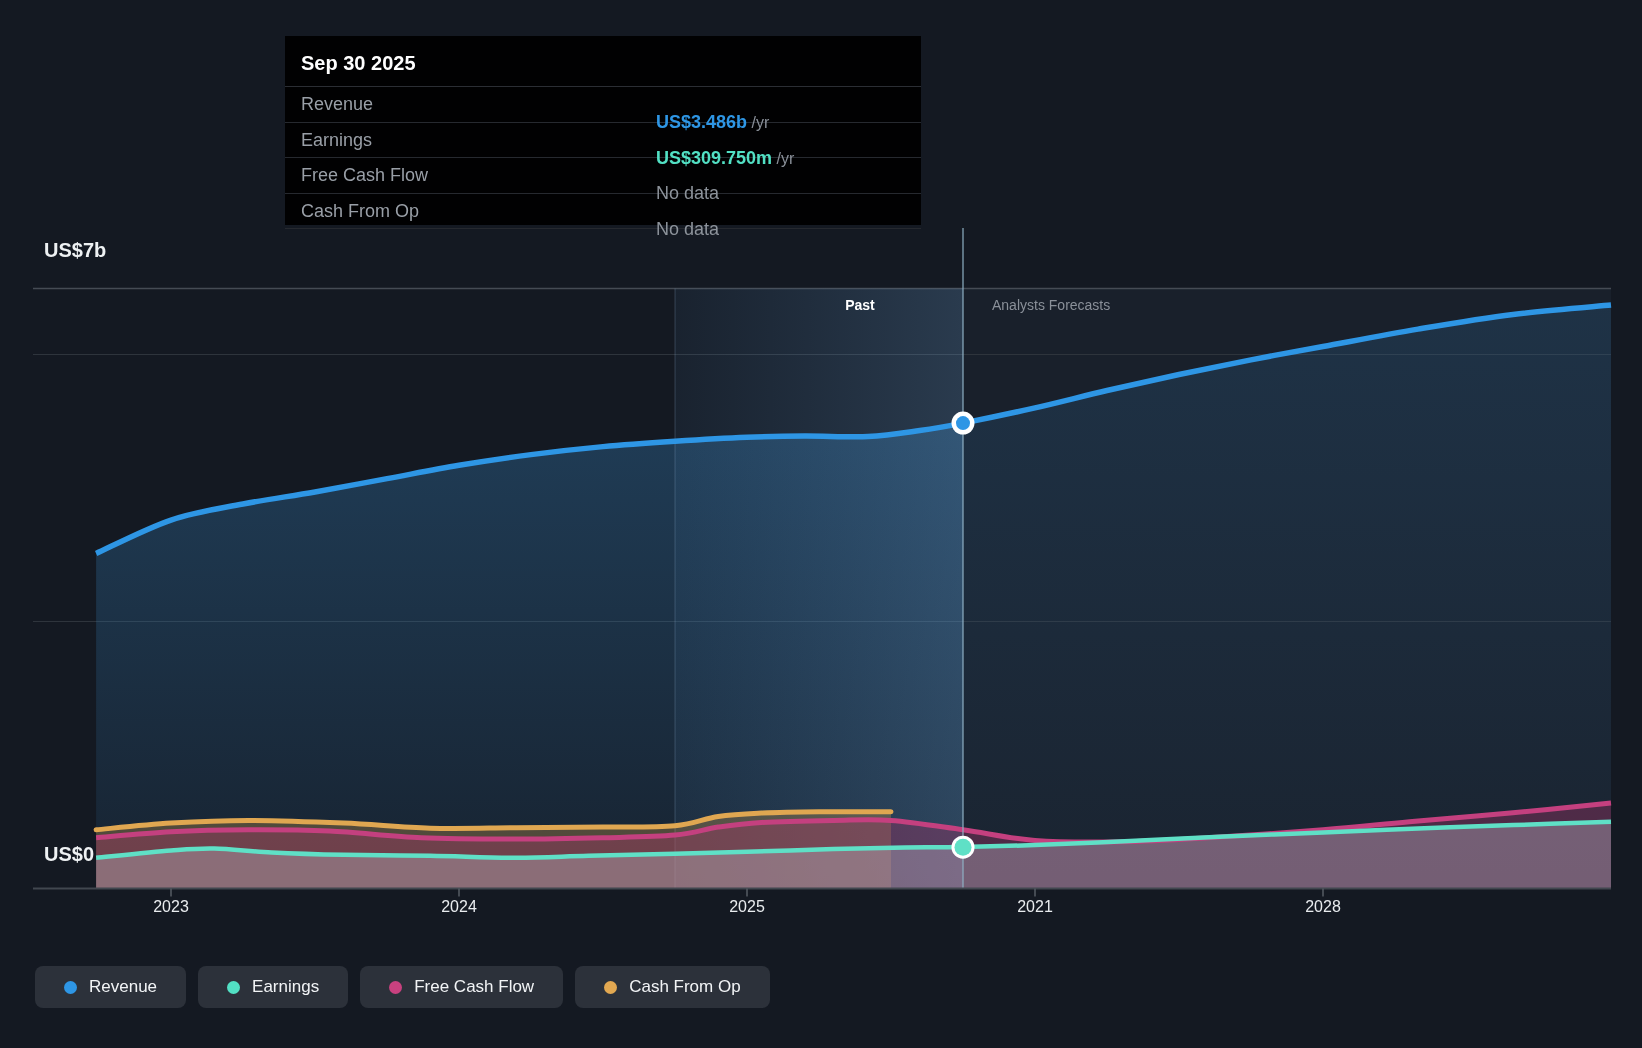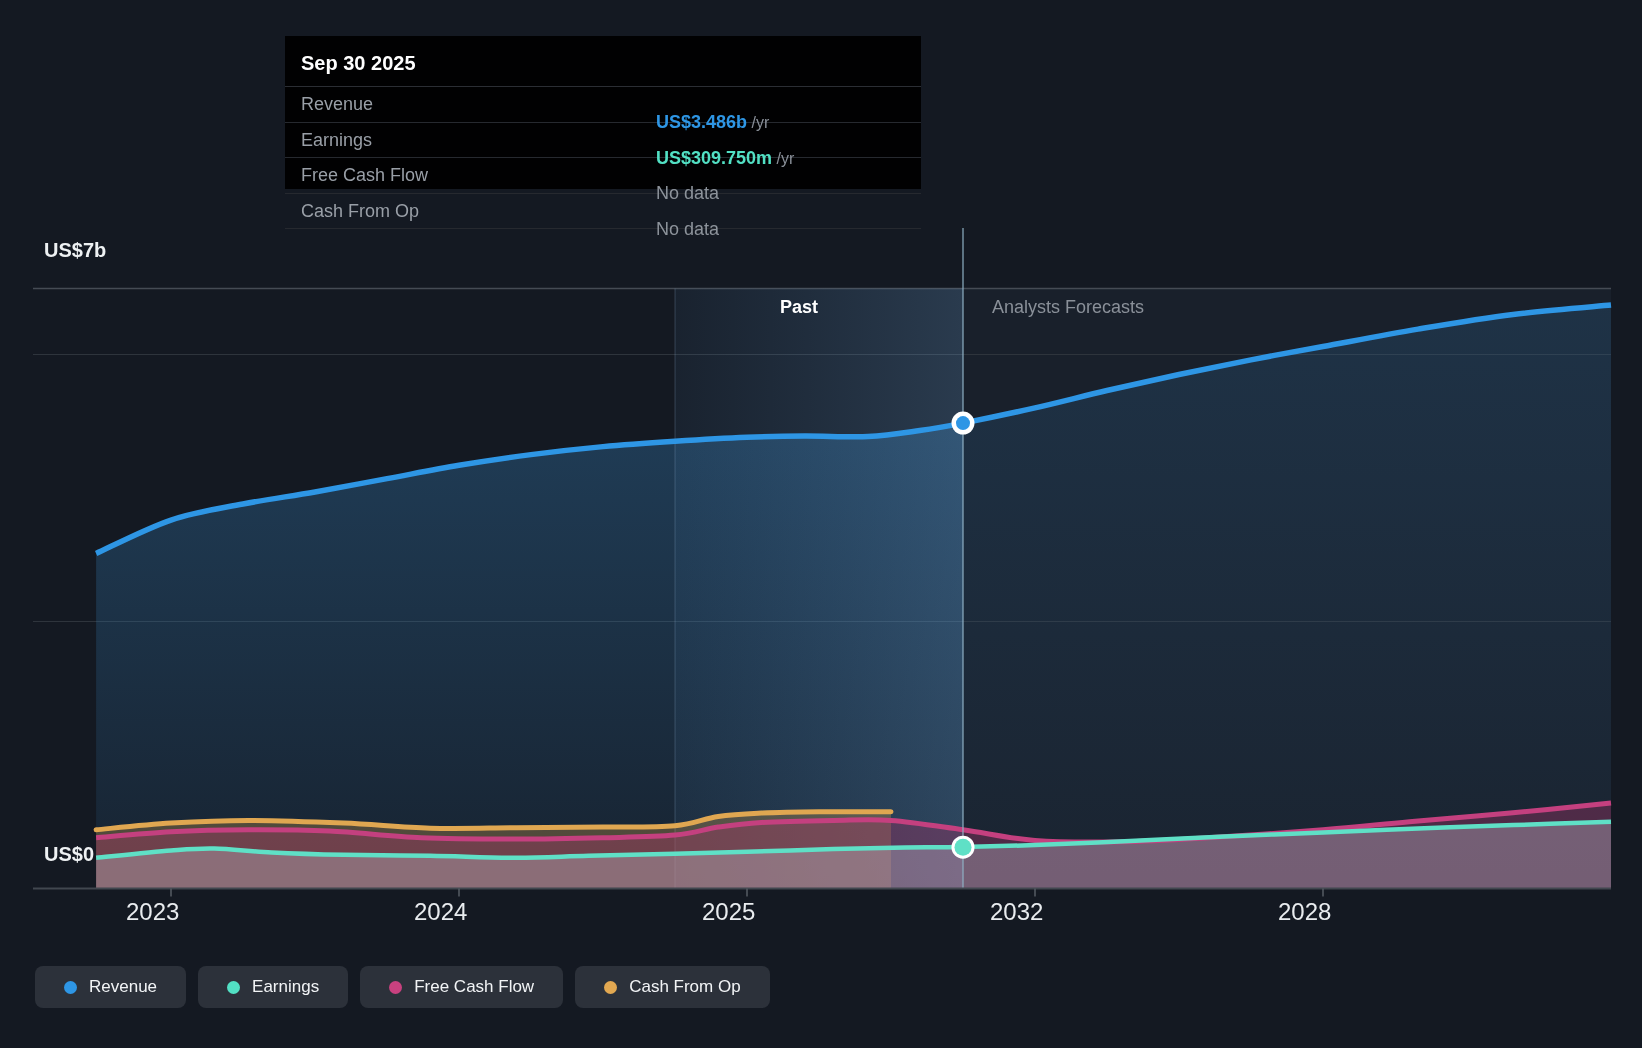--- a/index.html
+++ b/index.html
@@ -5,21 +5,21 @@
   html,body{margin:0;padding:0;background:#0f141b;}
   .stage{
     position:relative;width:1642px;height:1048px;overflow:hidden;
     background:#141922;
     font-family:"Liberation Sans", sans-serif;
     -webkit-font-smoothing:antialiased;
   }
   svg{position:absolute;left:0;top:0;}
   
   .tooltip{
-    position:absolute;left:285px;top:36px;width:636px;height:153px;
+    position:absolute;left:285px;top:36px;width:636px;height:189px;
     background:#010102;box-sizing:border-box;z-index:5;
   }
   .tooltip-title{
     height:46px;display:flex;align-items:center;padding:4px 16px 0 16px;
     color:#ffffff;font-size:20px;font-weight:700;
     border-bottom:1px solid #2b2e34;
   }
   .tooltip-row{
     position:relative;height:34.5px;border-bottom:1px solid #26292f;
   }
@@ -30,31 +30,31 @@
   .tooltip-row .t-value{
     position:absolute;left:371px;top:50%;transform:translateY(-50%);
     font-size:18px;font-weight:700;white-space:nowrap;margin-top:18px;
   }
   .tooltip-row .t-suffix{color:#8a9099;font-weight:400;font-size:16px;}
   
   .y-label{position:absolute;left:44px;color:#eef1f3;font-size:20px;font-weight:600;z-index:4;}
   .y-top{top:239px;}
   .y-zero{top:843px;}
   .past-label{
-    position:absolute;left:780px;width:160px;top:297px;text-align:left;
-    color:#ffffff;font-size:18px;font-weight:700;z-index:4;
+    position:absolute;left:780px;width:160px;top:297px;text-align:center;
+    color:#ffffff;font-size:14px;font-weight:700;z-index:4;
   }
   .forecast-label{
     position:absolute;left:992px;top:297px;
-    color:#8a9099;font-size:18px;font-weight:400;z-index:4;
+    color:#8a9099;font-size:14px;font-weight:400;z-index:4;
   }
   .x-labels{position:absolute;left:0;top:898px;width:100%;height:30px;z-index:4;}
   .x-label{
-    position:absolute;width:90px;margin-left:-45px;
-    color:#e9ecef;font-size:24px;font-weight:400;
+    position:absolute;width:90px;margin-left:-45px;text-align:center;
+    color:#e9ecef;font-size:16px;font-weight:400;
   }
   
   .legend{position:absolute;left:35px;top:966px;display:flex;gap:12px;z-index:5;}
   .legend-item{
     height:42px;display:flex;align-items:center;gap:12px;
     background:#2c313a;border-radius:8px;padding:0 29px;cursor:pointer;
   }
   .legend-dot{width:13px;height:13px;border-radius:50%;flex:0 0 auto;}
   .legend-item-label{color:#f2f4f6;font-size:17px;}
 </style>
@@ -170,21 +170,21 @@
   <div class="y-label y-top">US$7b</div>
   <div class="y-label y-zero">US$0</div>
 
   <div class="past-label">Past</div>
   <div class="forecast-label">Analysts Forecasts</div>
 
   <div class="x-labels" id="x-labels">
       <div class="x-label" style="left: 171px;">2023</div>
       <div class="x-label" style="left: 459px;">2024</div>
       <div class="x-label" style="left: 747px;">2025</div>
-      <div class="x-label" style="left: 1035px;">2032</div>
+      <div class="x-label" style="left: 1035px;">2021</div>
       <div class="x-label" style="left: 1323px;">2028</div>
     </div>
 
   <div class="legend" id="legend">
       <div class="legend-item">
         <span class="legend-dot" style="background: rgb(46, 150, 229);"></span>
         <span class="legend-item-label">Revenue</span>
       </div>
       <div class="legend-item">
         <span class="legend-dot" style="background: rgb(82, 224, 196);"></span>

